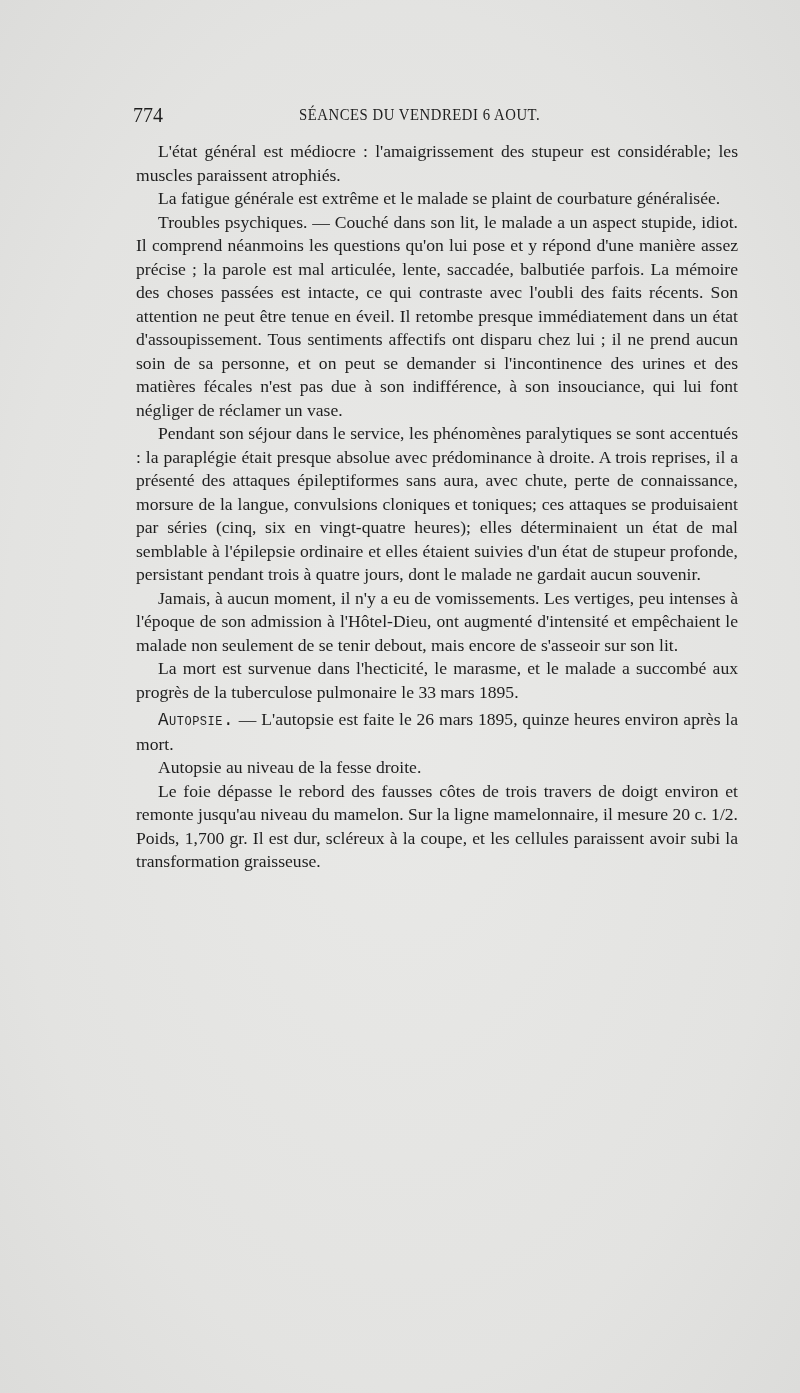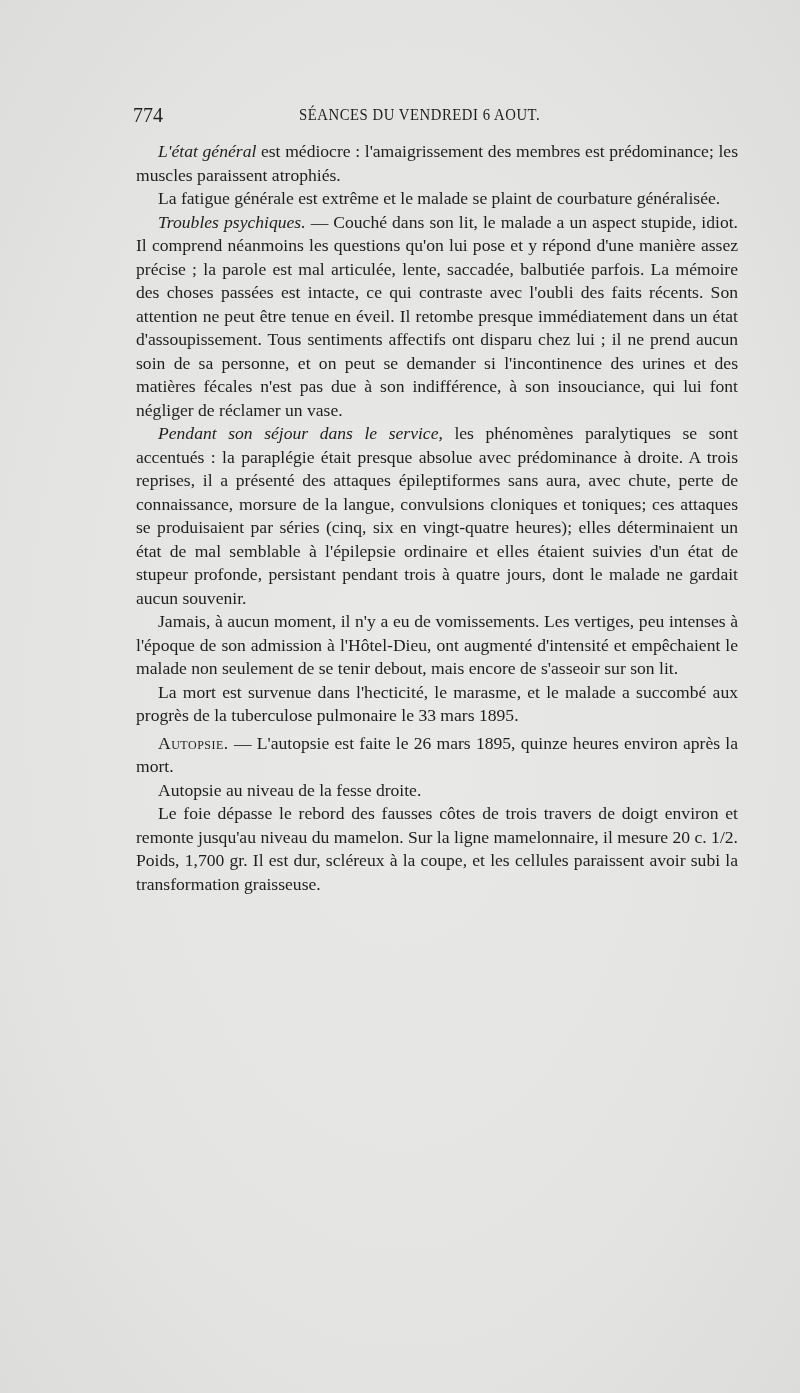--- a/index.html
+++ b/index.html
@@ -30,34 +30,34 @@
       transform: scaleX(0.92); transform-origin: left;
     }
     .body {
       position: absolute; left: 136px; top: 140px; width: 602px;
       font-family: "Liberation Serif", serif;
       font-size: 17.6px; line-height: 23.5px;
       text-align: justify;
     }
     .body p { margin: 0; text-indent: 22px; }
     .body p.gap { margin-top: 4px; }
-    .body .it { font-style: italic; }
-    .body .sc { font-variant: small-caps; letter-spacing: 0.5px; }
+    .body .it { }
+    .body .sc { font-variant: small-caps; letter-spacing: 0.5px; font-family: Liberation Mono, monospace; }
   </style>
 </head>
 <body>
 
 <div class="page">
   <div class="header">
     <span class="page-number">774</span>
     <span class="running-head">SÉANCES DU VENDREDI 6 AOUT.</span>
   </div>
 
   <div class="body">
-    <p><span class="it">L'état général</span><span> est médiocre : l'amaigrissement des membres est prédominance; les muscles paraissent atrophiés.</span></p>
+    <p><span class="it">L'état général</span><span> est médiocre : l'amaigrissement des stupeur est considérable; les muscles paraissent atrophiés.</span></p>
     <p><span>La fatigue générale est extrême et le malade se plaint de courbature généralisée.</span></p>
     <p><span class="it">Troubles psychiques.</span><span> — Couché dans son lit, le malade a un aspect stupide, idiot. Il comprend néanmoins les questions qu'on lui pose et y répond d'une manière assez précise ; la parole est mal articulée, lente, saccadée, balbutiée parfois. La mémoire des choses passées est intacte, ce qui contraste avec l'oubli des faits récents. Son attention ne peut être tenue en éveil. Il retombe presque immédiatement dans un état d'assoupissement. Tous sentiments affectifs ont disparu chez lui ; il ne prend aucun soin de sa personne, et on peut se demander si l'incontinence des urines et des matières fécales n'est pas due à son indifférence, à son insouciance, qui lui font négliger de réclamer un vase.</span></p>
     <p><span class="it">Pendant son séjour dans le service,</span><span> les phénomènes paralytiques se sont accentués : la paraplégie était presque absolue avec prédominance à droite. A trois reprises, il a présenté des attaques épileptiformes sans aura, avec chute, perte de connaissance, morsure de la langue, convulsions cloniques et toniques; ces attaques se produisaient par séries (cinq, six en vingt-quatre heures); elles déterminaient un état de mal semblable à l'épilepsie ordinaire et elles étaient suivies d'un état de stupeur profonde, persistant pendant trois à quatre jours, dont le malade ne gardait aucun souvenir.</span></p>
     <p><span>Jamais, à aucun moment, il n'y a eu de vomissements. Les vertiges, peu intenses à l'époque de son admission à l'Hôtel-Dieu, ont augmenté d'intensité et empêchaient le malade non seulement de se tenir debout, mais encore de s'asseoir sur son lit.</span></p>
     <p><span>La mort est survenue dans l'hecticité, le marasme, et le malade a succombé aux progrès de la tuberculose pulmonaire le 33 mars 1895.</span></p>
     <p class="gap"><span class="sc">Autopsie.</span><span> — L'autopsie est faite le 26 mars 1895, quinze heures environ après la mort.</span></p>
     <p><span>Autopsie au niveau de la fesse droite.</span></p>
     <p><span>Le foie dépasse le rebord des fausses côtes de trois travers de doigt environ et remonte jusqu'au niveau du mamelon. Sur la ligne mamelonnaire, il mesure 20 c. 1/2. Poids, 1,700 gr. Il est dur, scléreux à la coupe, et les cellules paraissent avoir subi la transformation graisseuse.</span></p>
   </div>
 </div>

